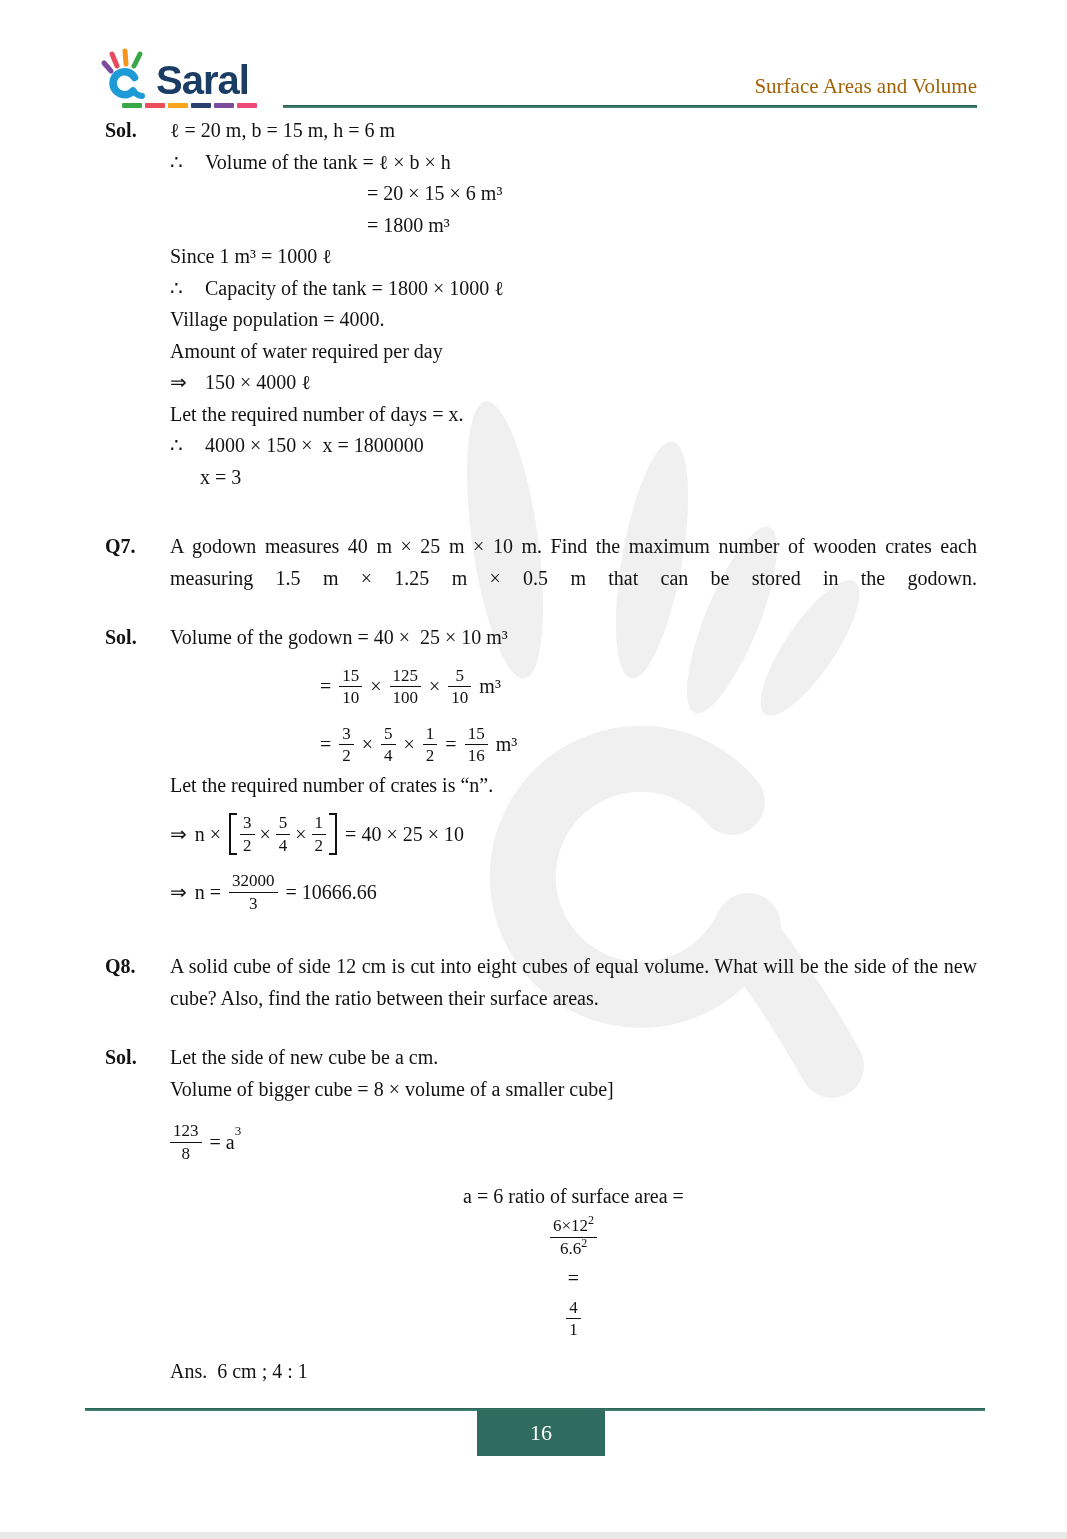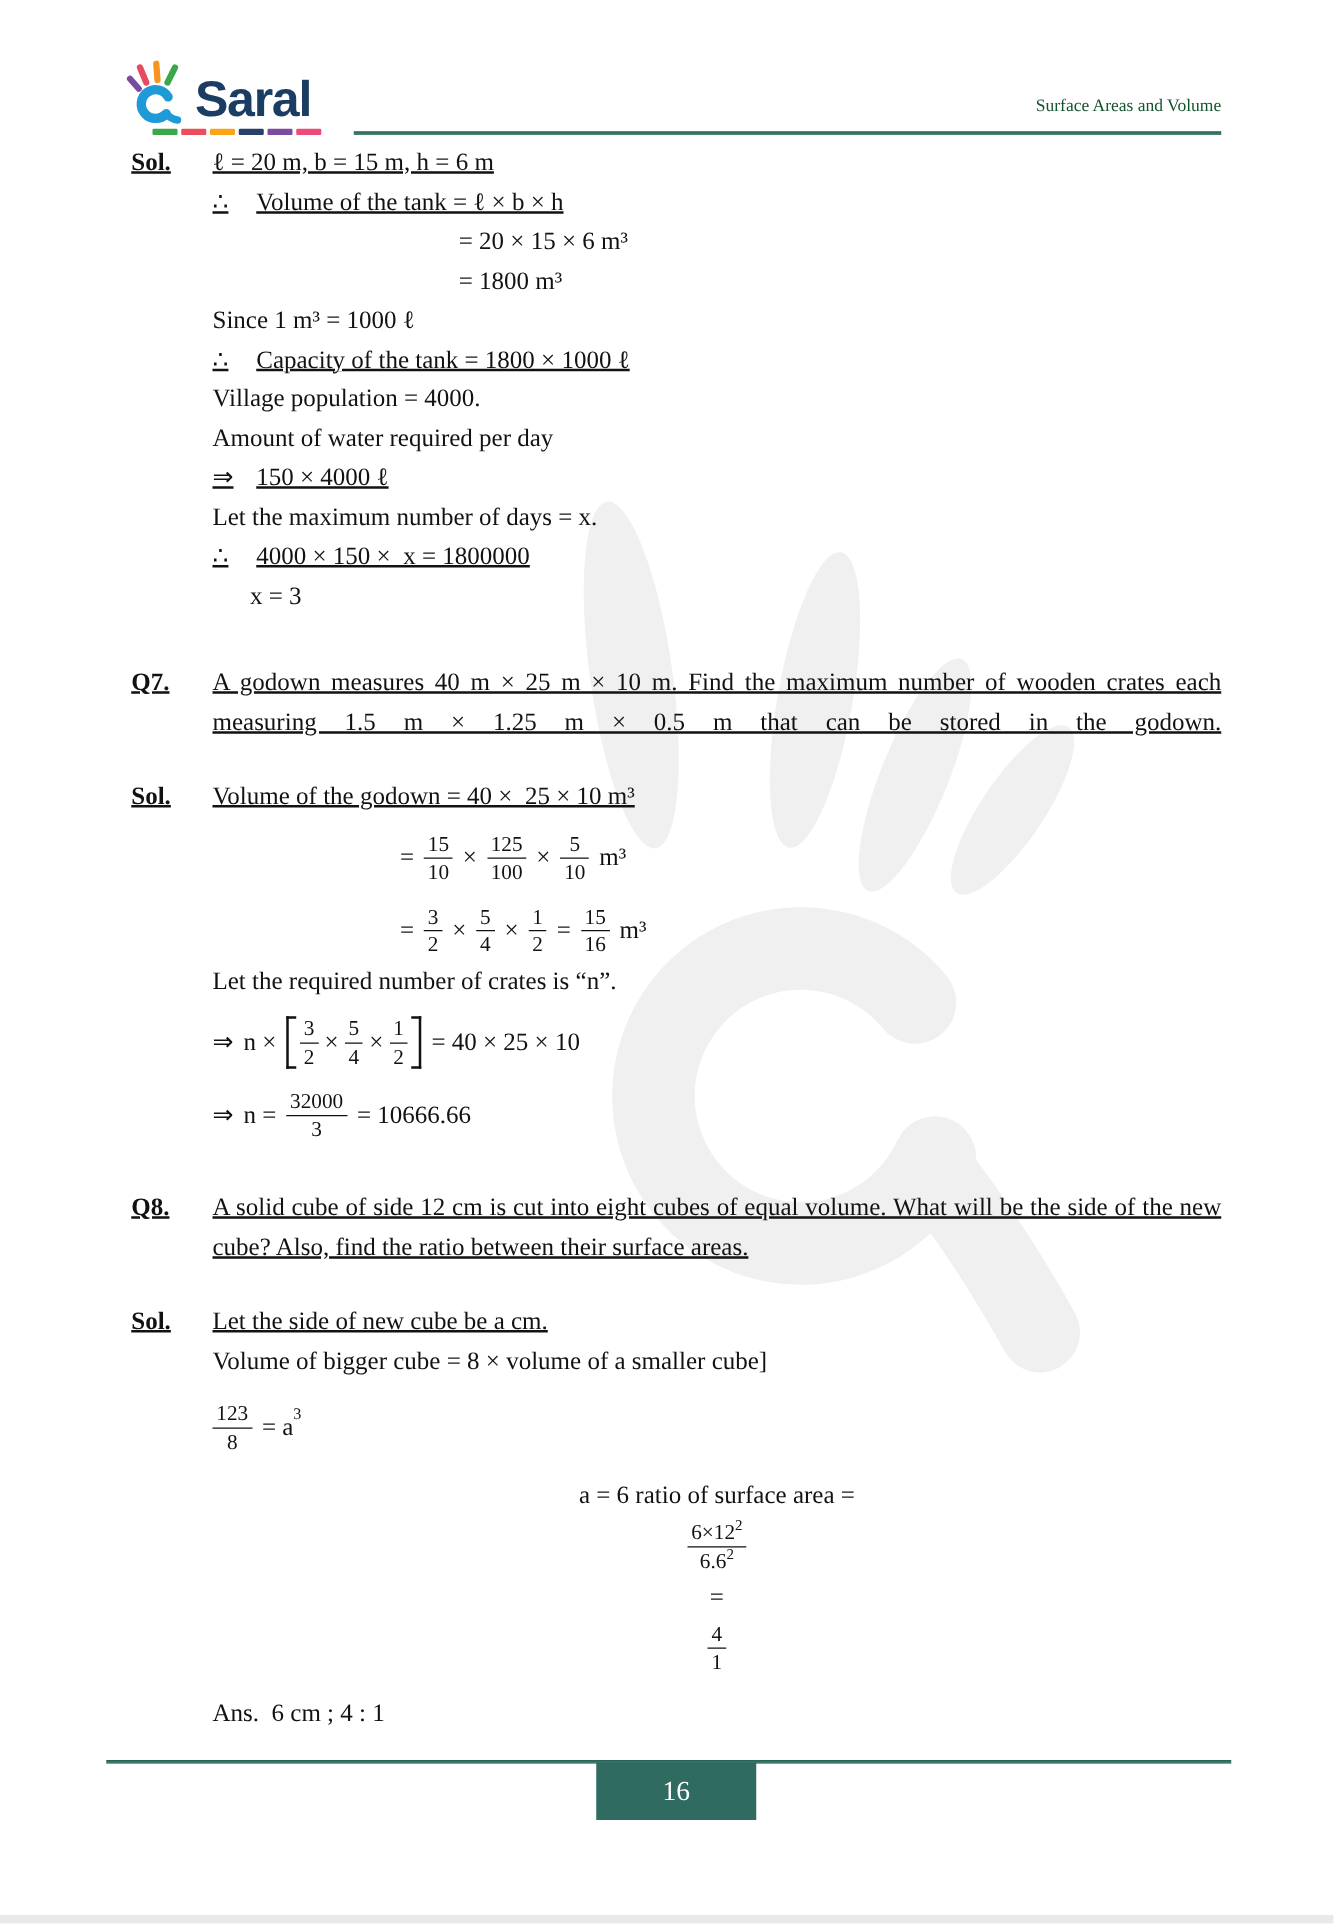--- a/index.html
+++ b/index.html
@@ -13,26 +13,26 @@
   
   .watermark { position:absolute; left:400px; top:370px; width:620px; height:750px; z-index:0; }
   
   .header { position:absolute; left:100px; right:90px; top:46px; display:flex; align-items:flex-end; z-index:2; }
   .logo { width:183px; flex:none; }
   .logo-row { display:flex; align-items:flex-end; }
   .logo-word { font-family:"Liberation Sans", sans-serif; font-weight:bold; font-size:40px; line-height:40px; color:var(--navy); letter-spacing:-1px; }
   .logo-underline { display:flex; gap:3px; margin-top:3px; margin-left:22px; }
   .ul-seg { width:20px; height:5px; border-radius:1px; }
   .header-right { flex:1; display:flex; flex-direction:column; align-items:flex-end; }
-  .doc-title { font-size:14px; line-height:24px; margin-bottom:7px; color:#14532d;margin-left:24px; }
+  .doc-title { font-size:21px; line-height:24px; margin-bottom:7px; color:#a16207;margin-left:24px; }
   .header-rule { width:100%; height:3px; background:linear-gradient(#245e52,#4b8a7b); }
   
   .content { position:absolute; left:105px; right:90px; top:115px; z-index:1; }
   .line { line-height:31.5px; }
-  .row { display:flex;text-decoration:underline; }
+  .row { display:flex; }
   .lbl { width:65px; flex:none; font-weight:bold; }
   .ind  { margin-left:65px; }
   .ind2 { margin-left:95px; }
   .eqind  { margin-left:262px; }
   .symw { width:35px; flex:none; }
   .qtext { flex:1; text-align:justify; }
   .qtext.stretch-last { text-align-last:justify; }
   .just-block { margin-top:38px; }
   
   .mrow { display:flex; align-items:center; gap:8px; line-height:1.15; }
@@ -122,21 +122,21 @@
       <div class="line ind row">
         <span class="symw">∴</span>
         <span>Capacity of the tank = 1800 × 1000 ℓ</span>
       </div>
       <div class="line ind">Village population = 4000.</div>
       <div class="line ind">Amount of water required per day</div>
       <div class="line ind row">
         <span class="symw">⇒</span>
         <span>150 × 4000 ℓ</span>
       </div>
-      <div class="line ind">Let the maximum number of days = x.</div>
+      <div class="line ind">Let the required number of days = x.</div>
       <div class="line ind row">
         <span class="symw">∴</span>
         <span>4000 × 150 ×&nbsp; x = 1800000</span>
       </div>
       <div class="line ind2">x = 3</div>
     </div>
 
     <div class="row just-block">
       <span class="lbl line">Q7.</span>
       <span class="qtext stretch-last line">A godown measures 40 m × 25 m × 10 m. Find the maximum number of wooden crates each measuring 1.5 m × 1.25 m × 0.5 m that can be stored in the godown.</span>

